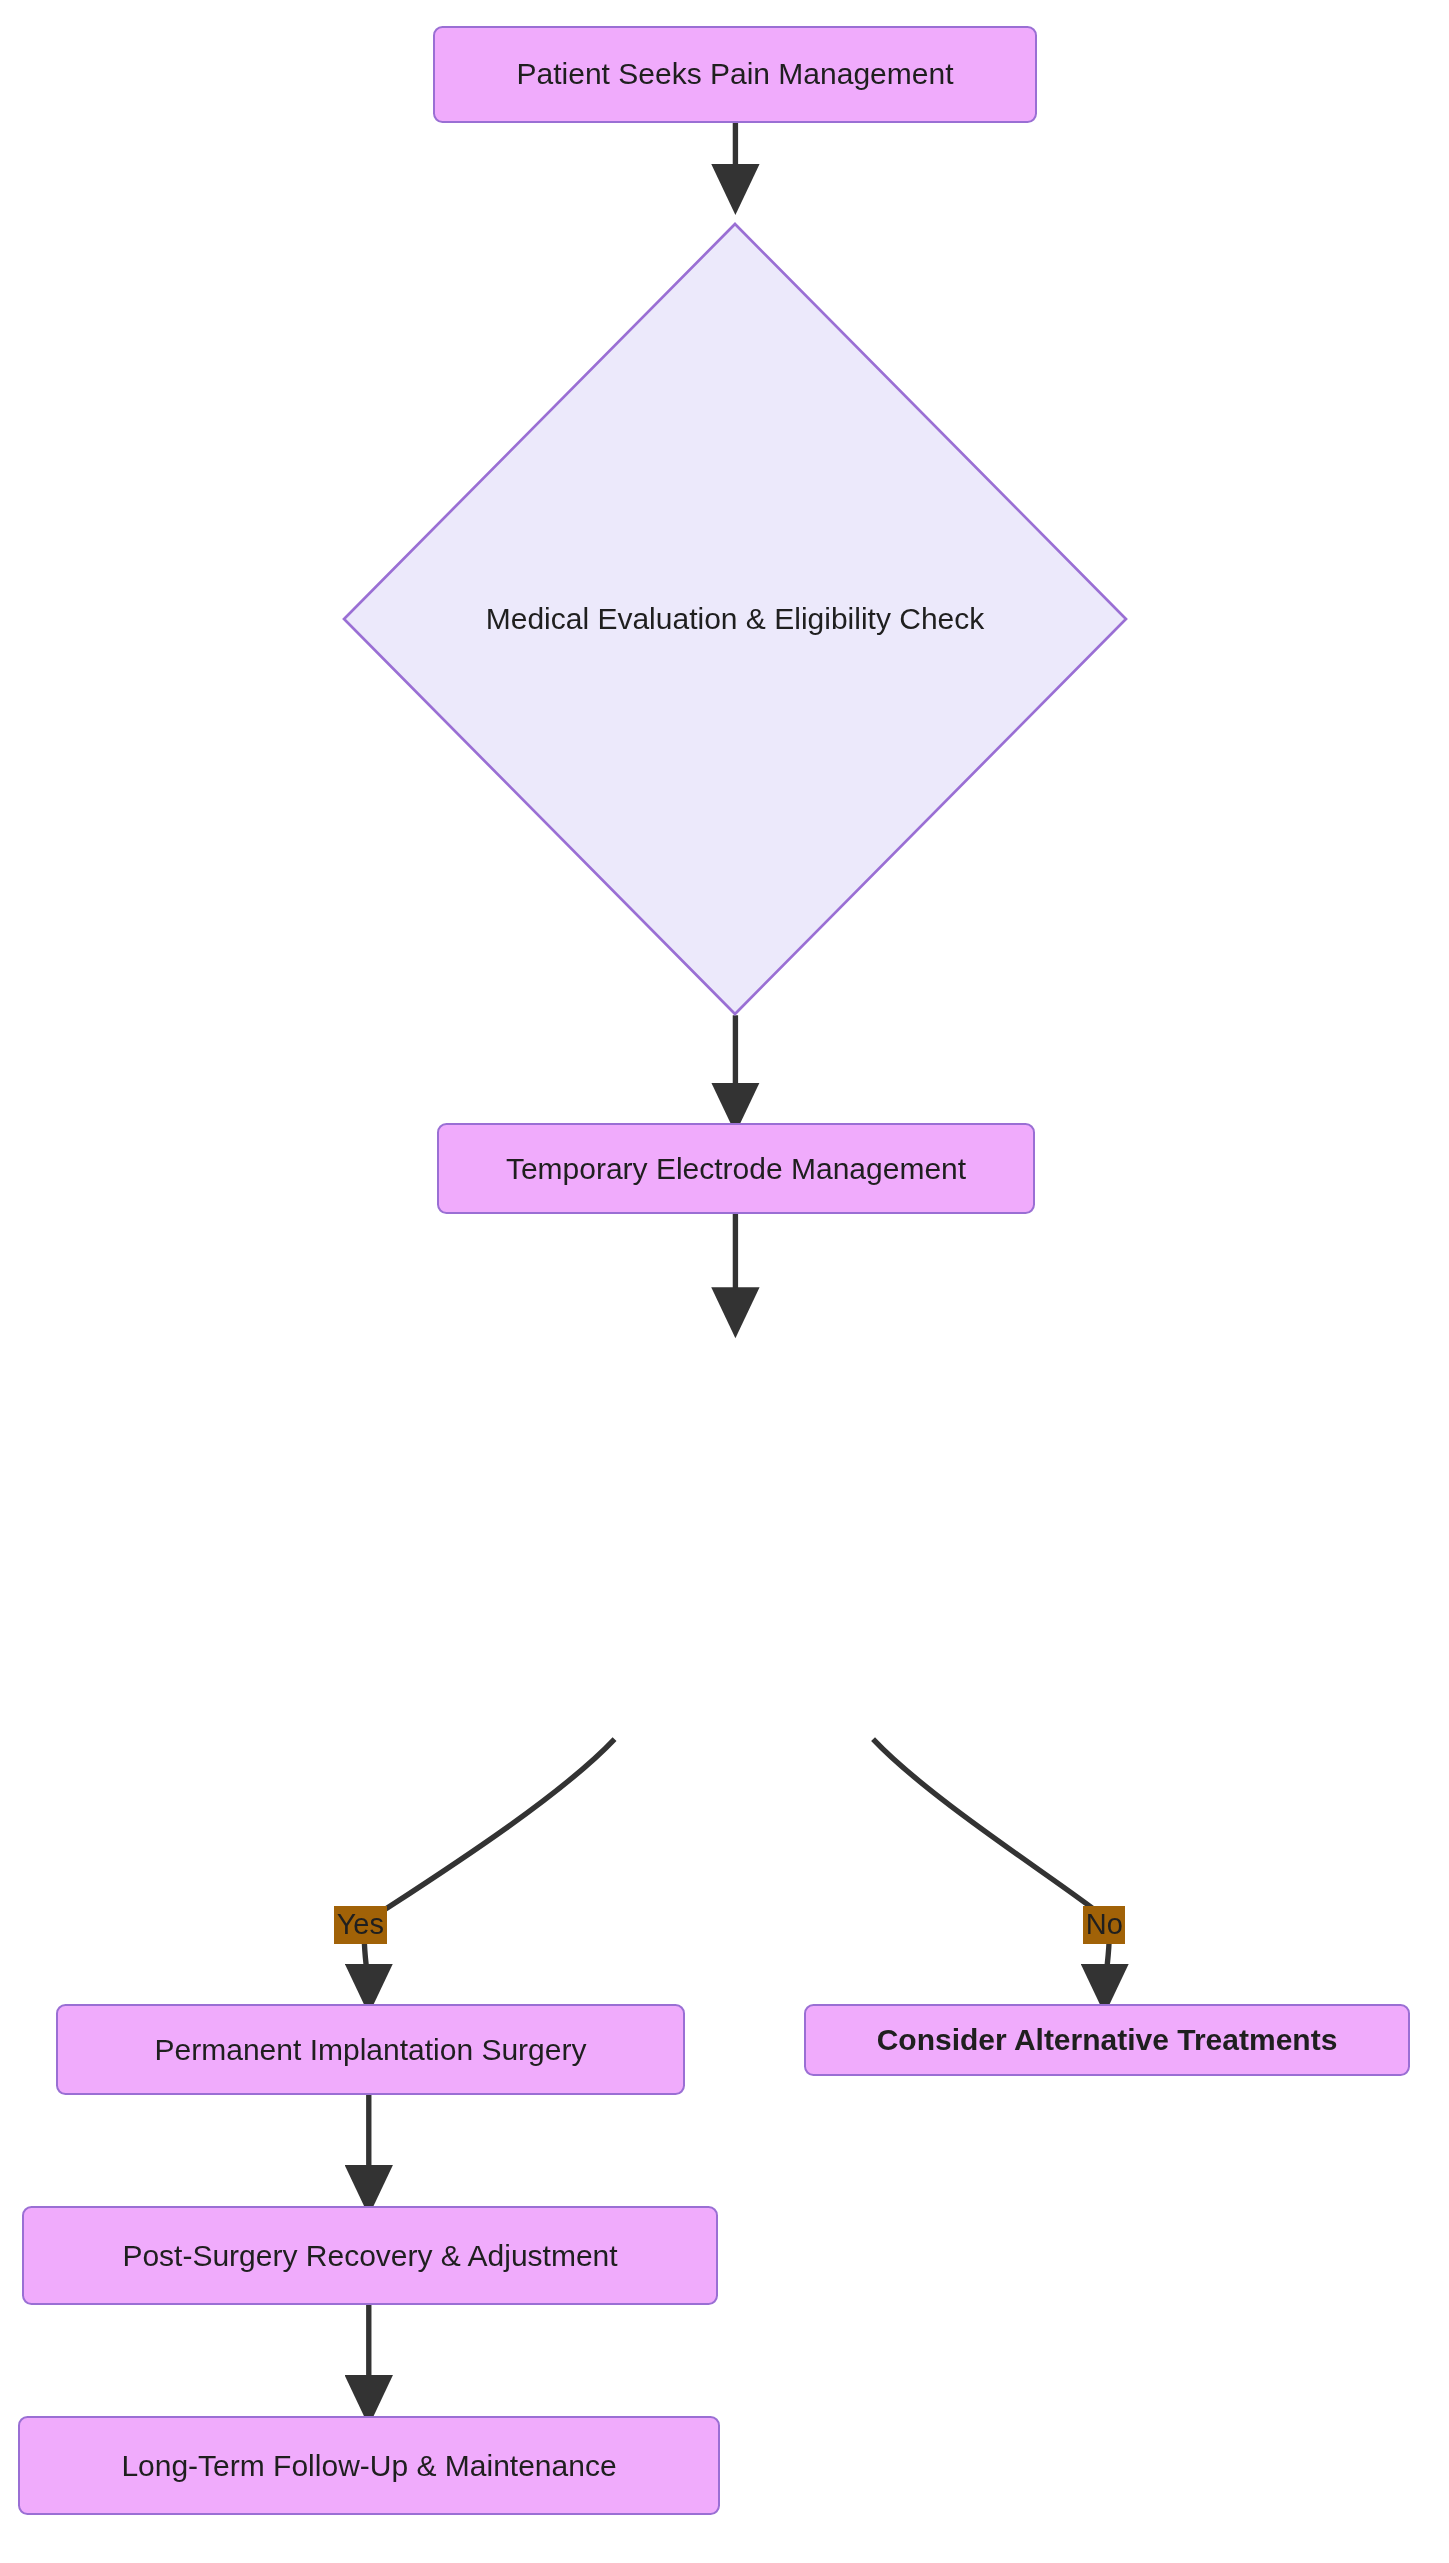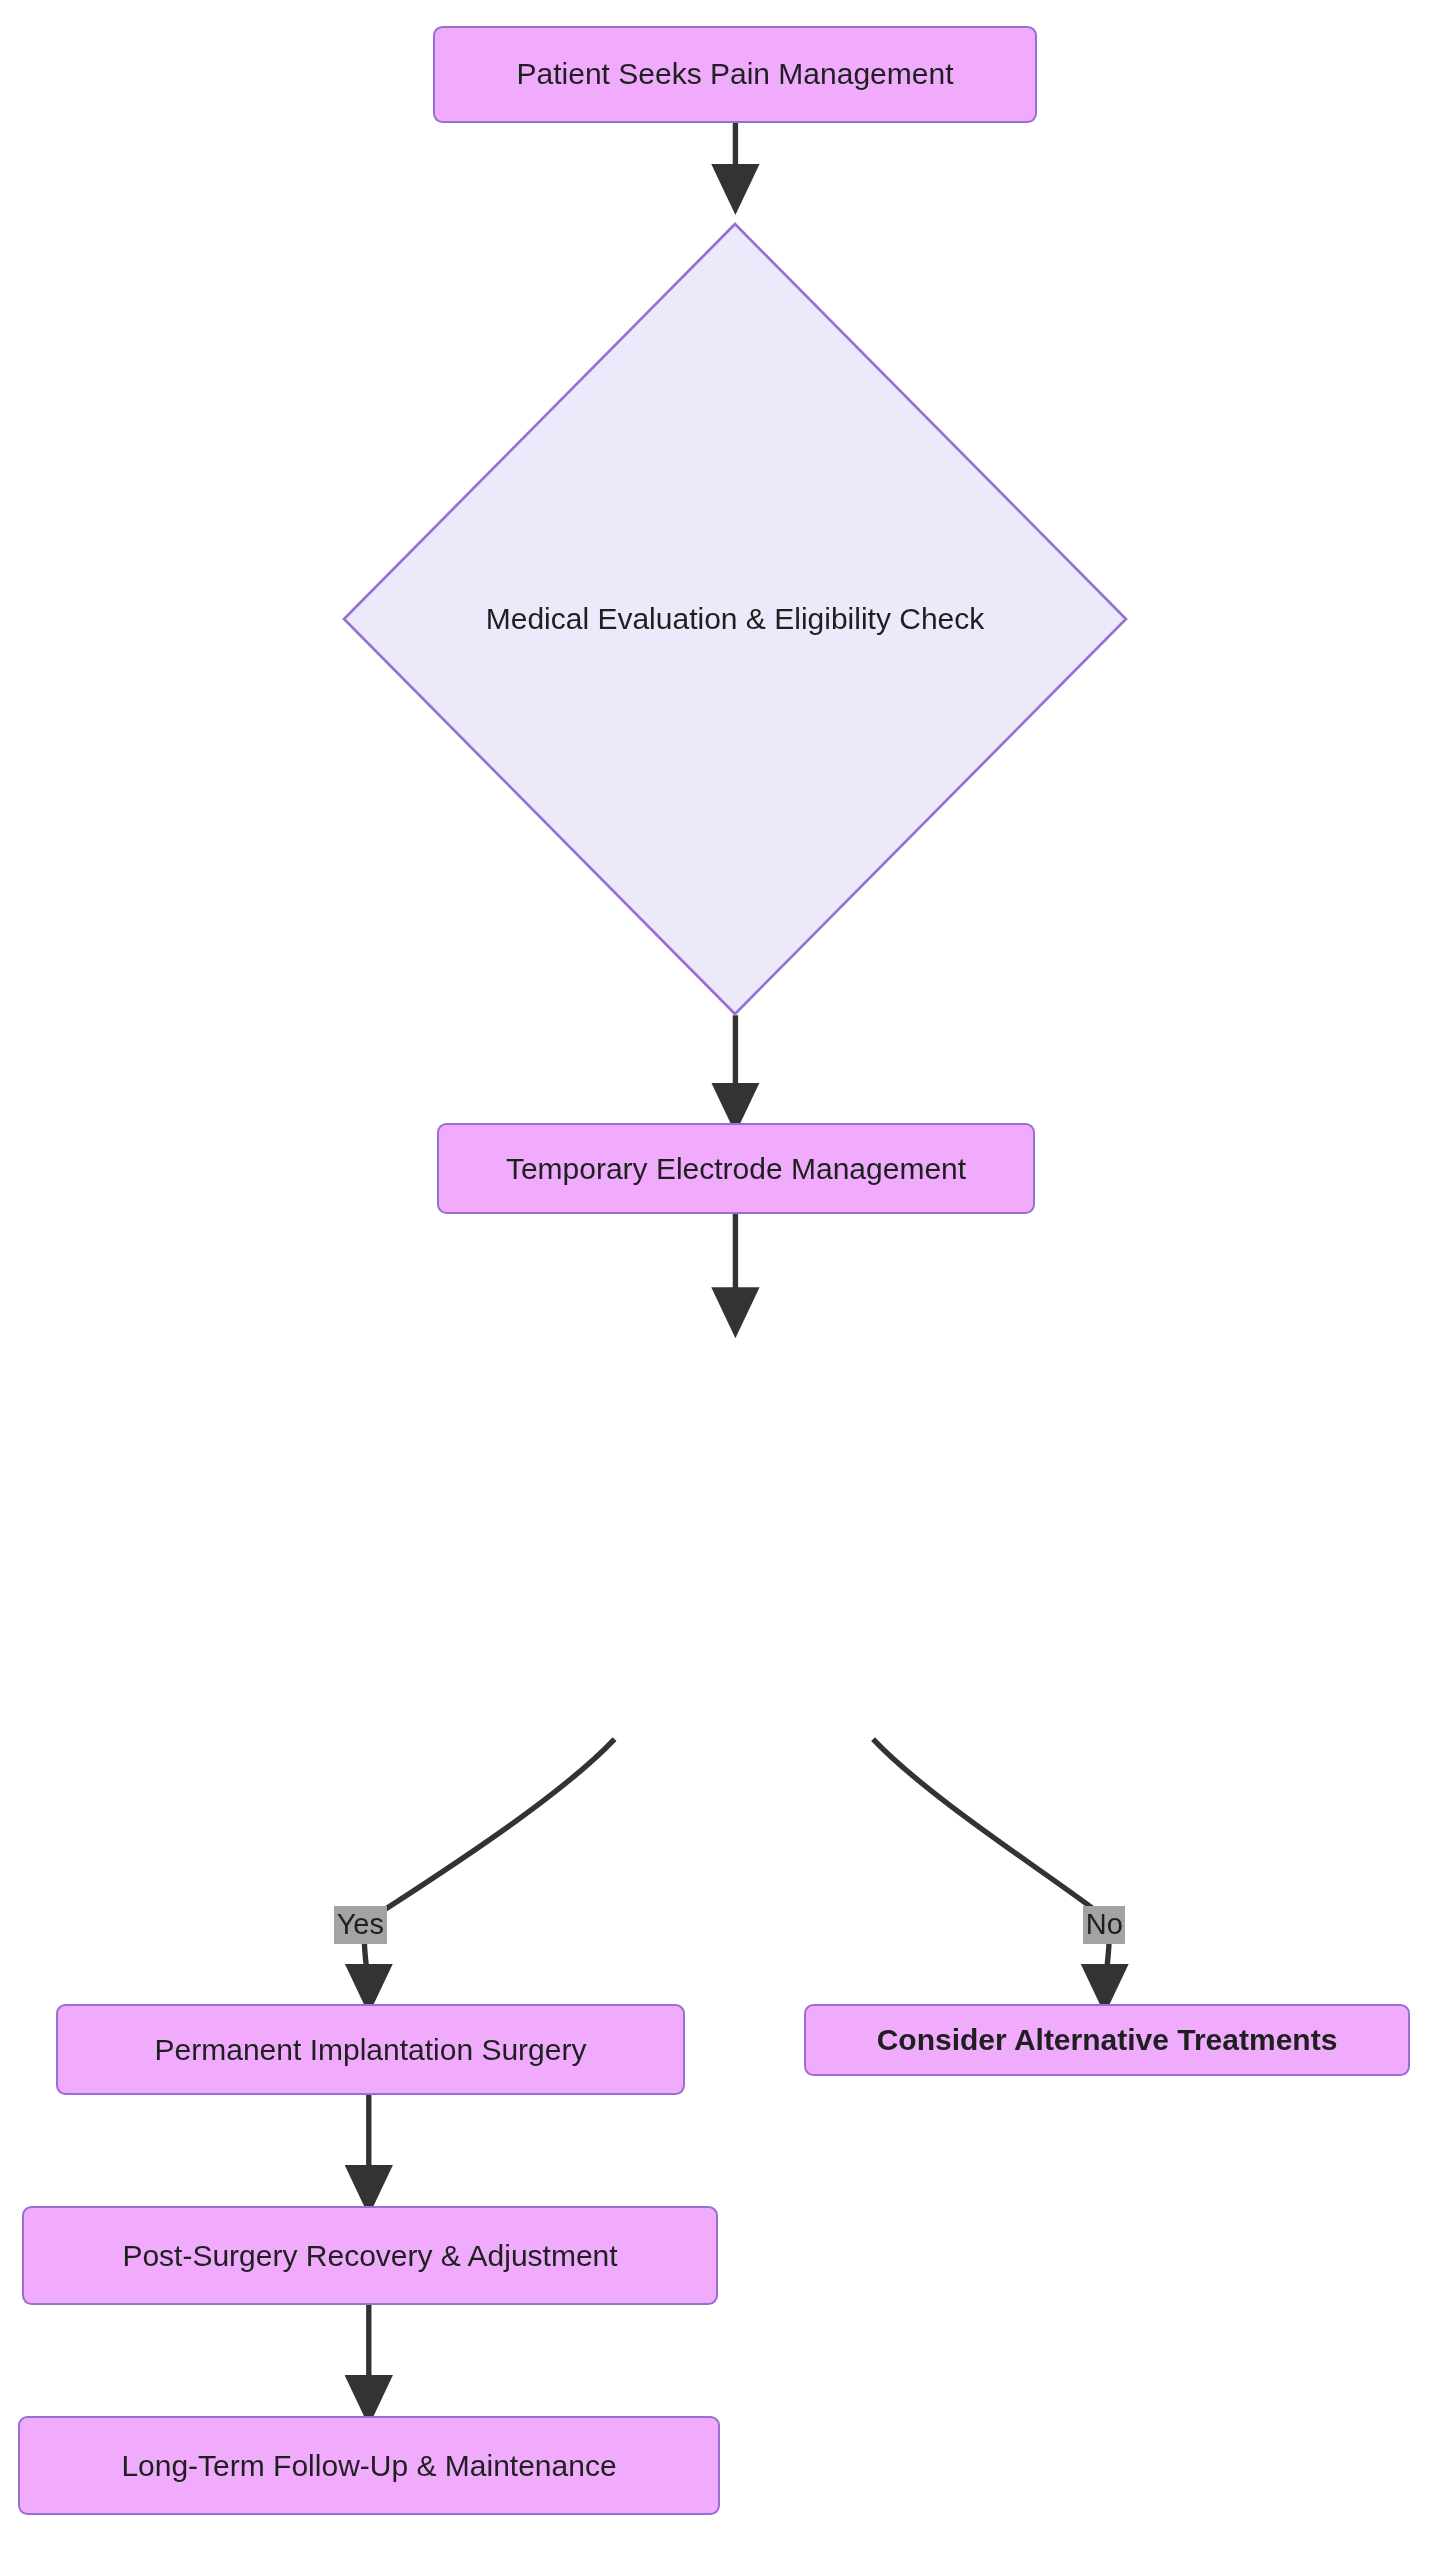--- a/index.html
+++ b/index.html
@@ -58,21 +58,21 @@
   .node-decision .decision-label {
     position: relative;
     z-index: 2;
     color: #1f1f1f;
     font-size: 30px;
     line-height: 1;
     white-space: nowrap;
   }
   .edge-label {
     position: absolute;
-    background: #a3a3a3;
+    background: #a16207;
     color: #1f1f1f;
     font-size: 29px;
     line-height: 1;
     padding: 4px 2.7px 5.4px 2.7px;
     white-space: nowrap;
     z-index: 5;
   }
 </style>
 </head>
 <body>

